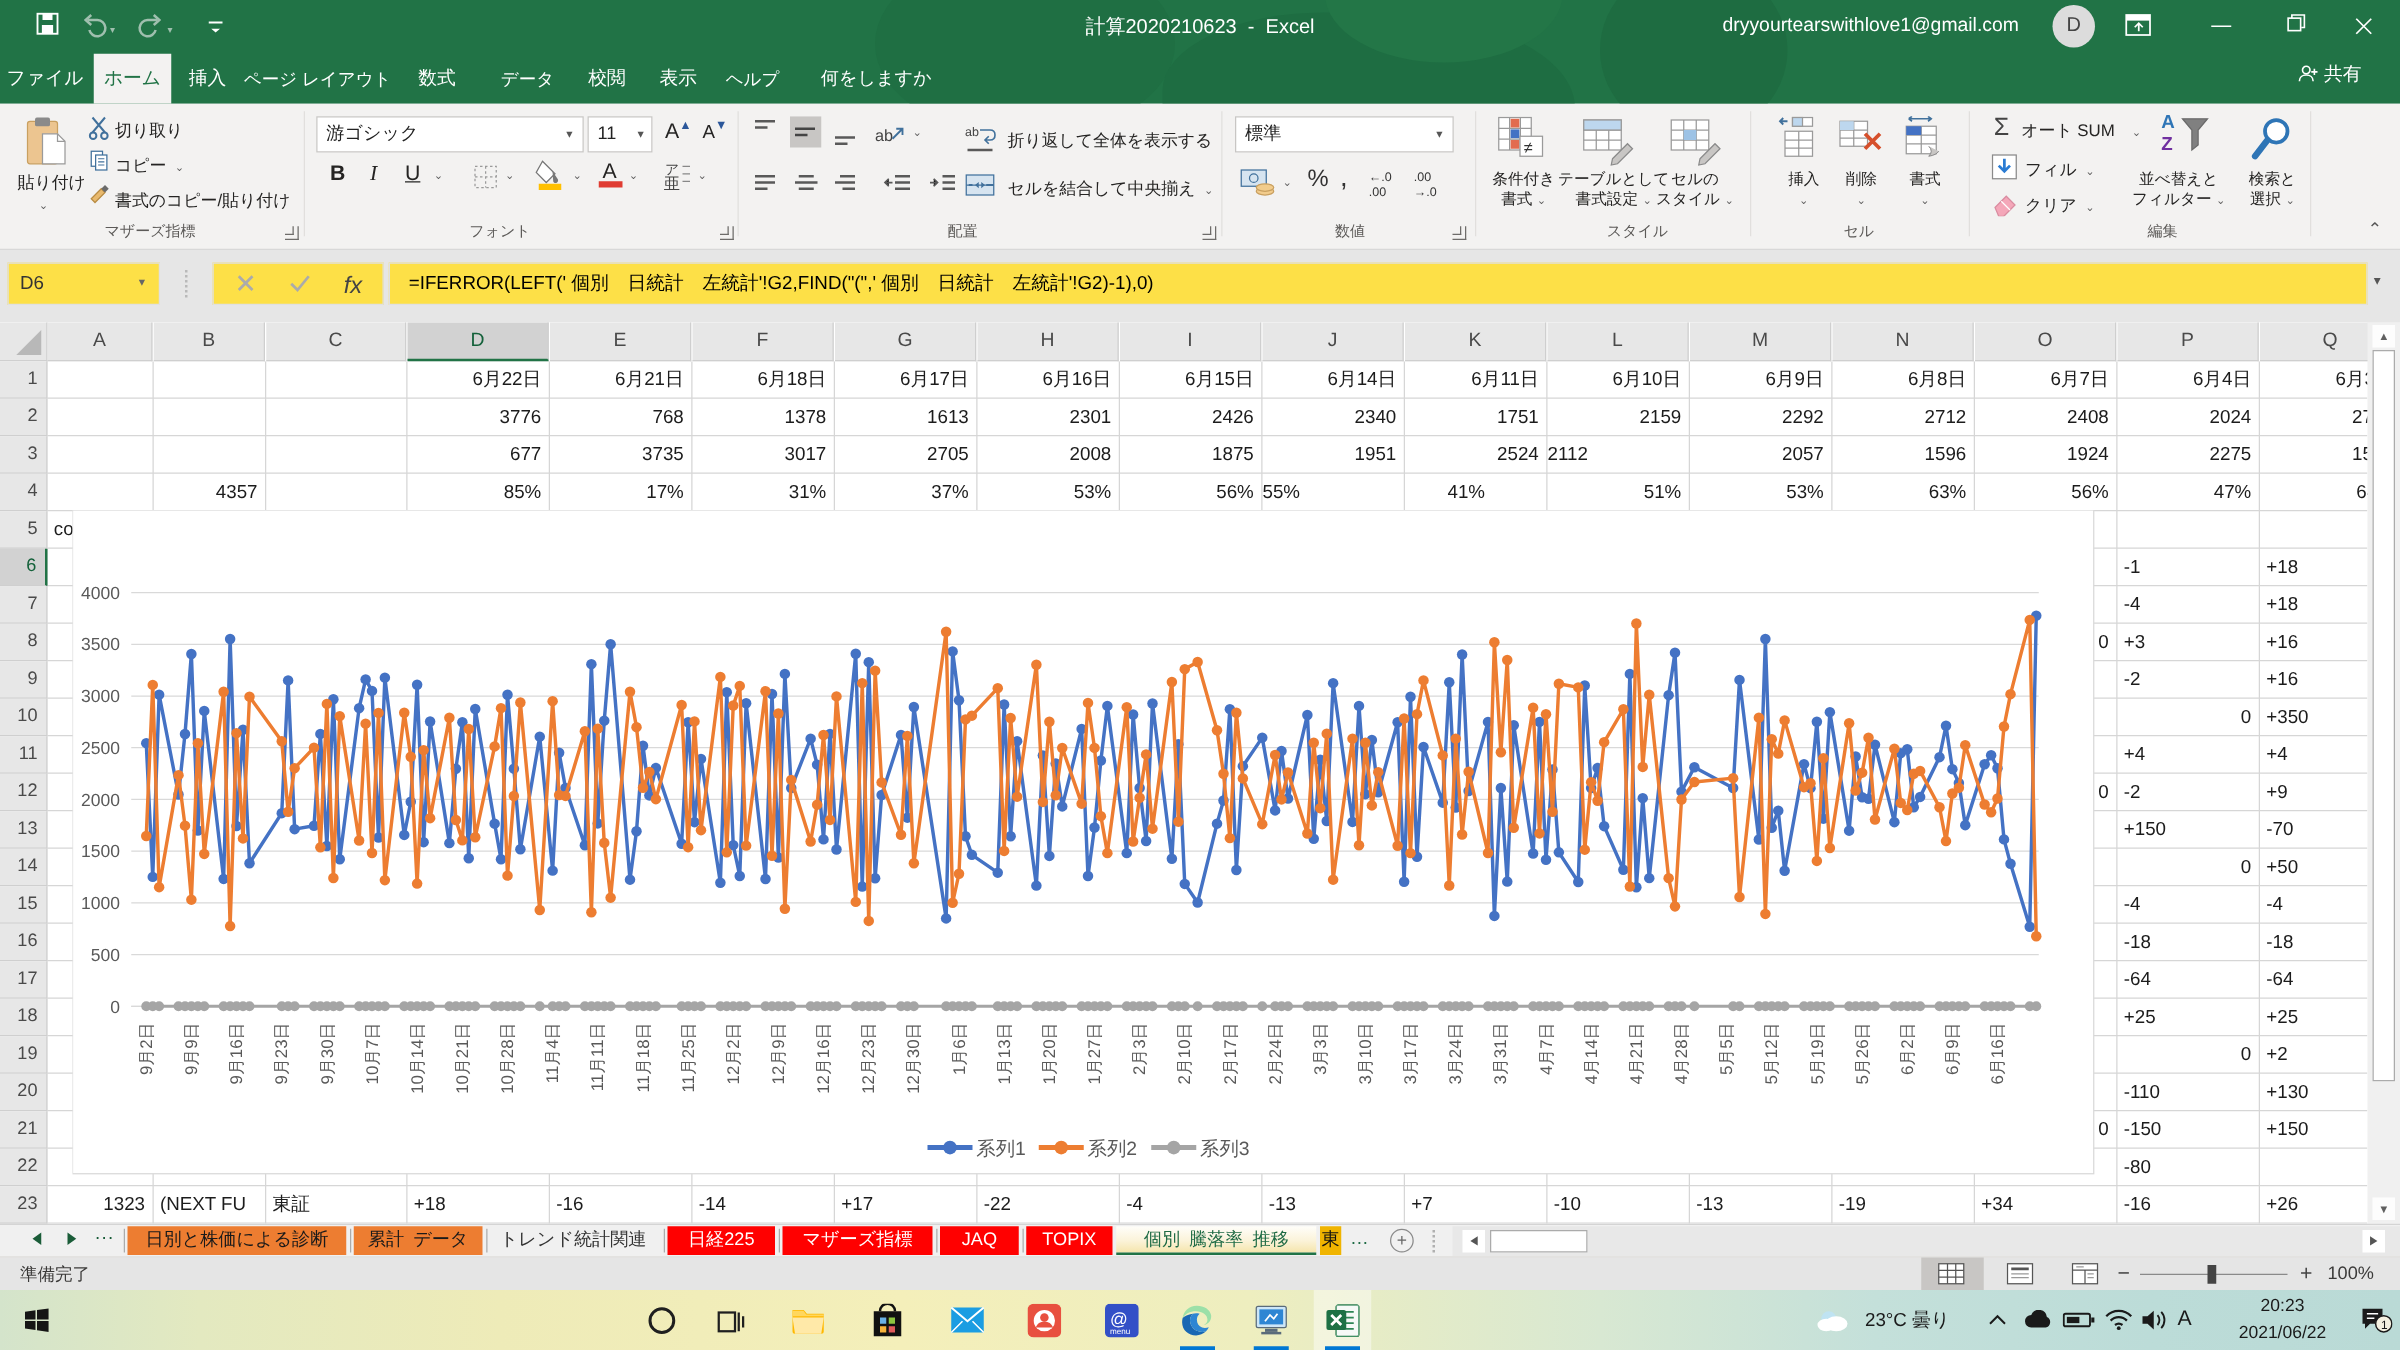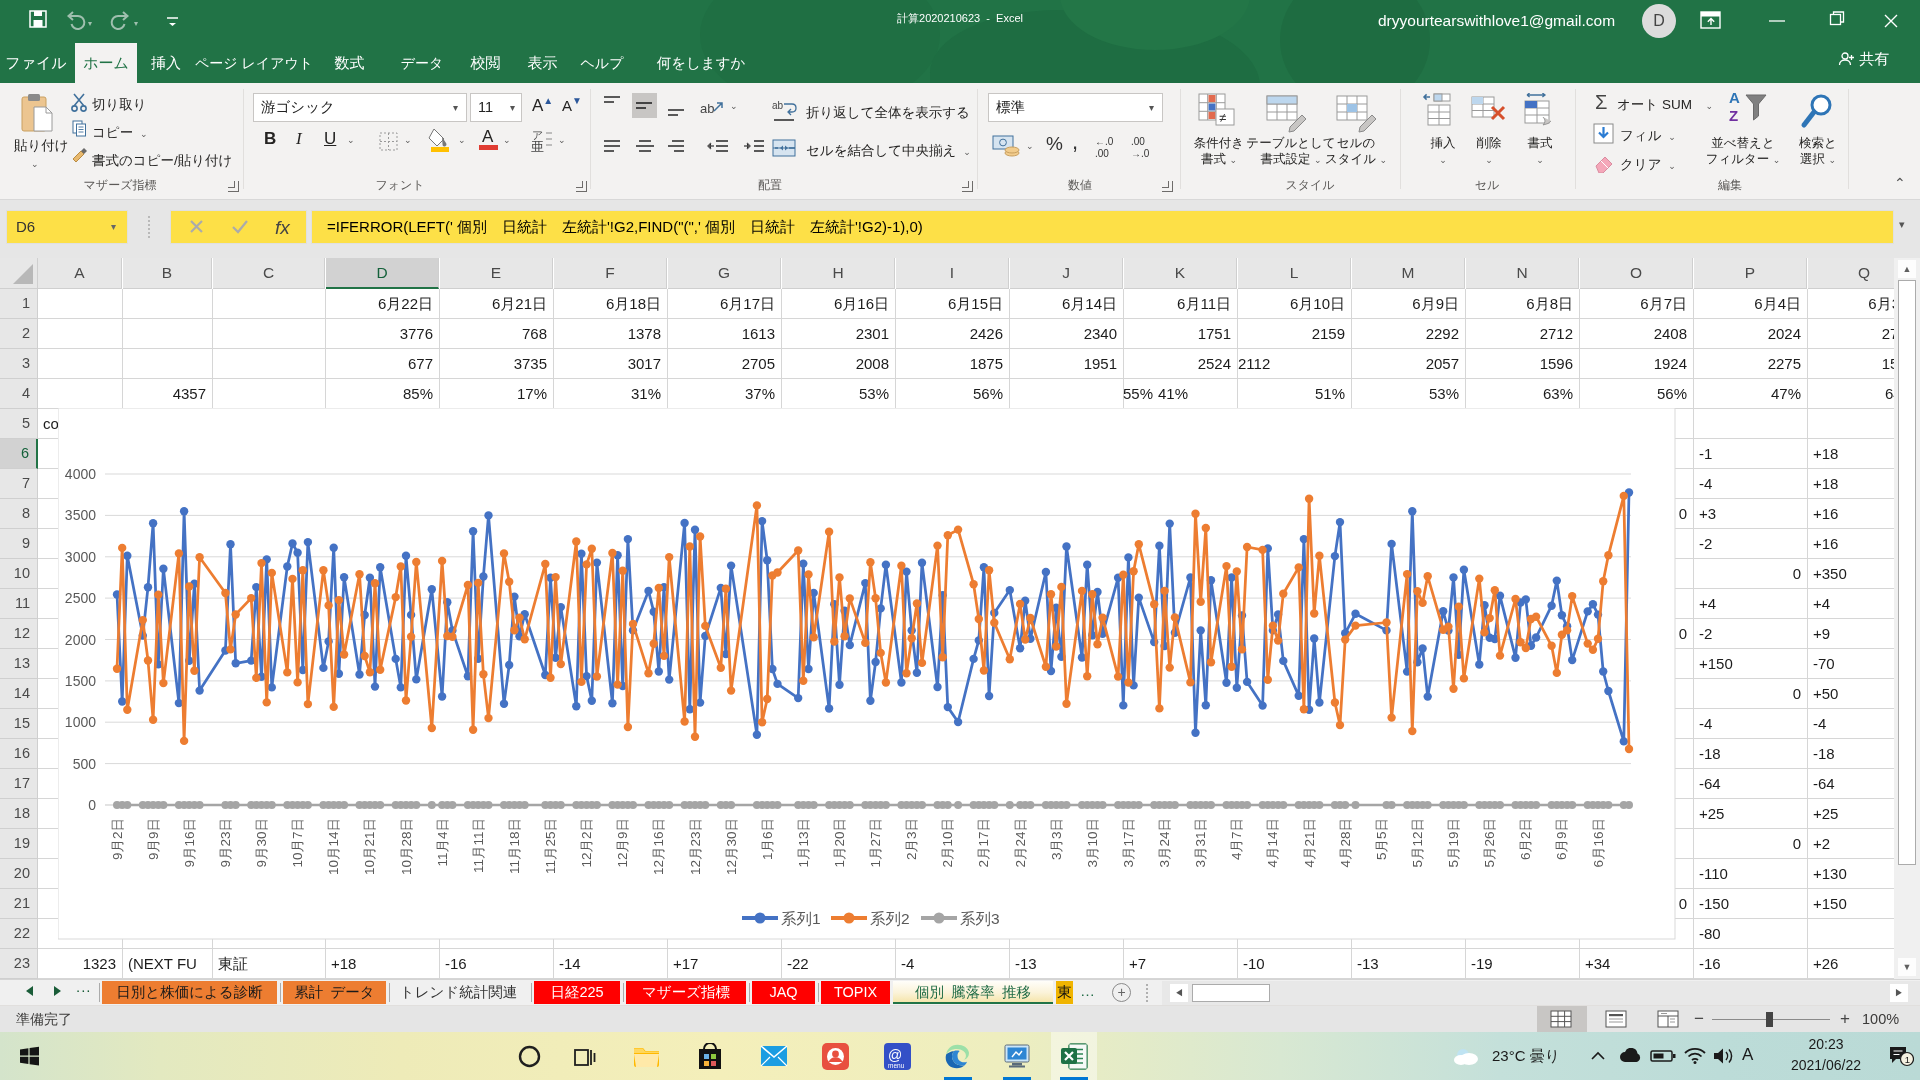--- a/index.html
+++ b/index.html
@@ -4,21 +4,21 @@
 *{margin:0;padding:0;box-sizing:border-box}
 html,body{width:1920px;height:1080px;overflow:hidden}
 body{font-family:"Liberation Sans",sans-serif;position:relative;background:#fff;-webkit-font-smoothing:antialiased}
 .abs{position:absolute}
 #greenhead{left:0;top:0;width:1920px;height:83px;background:#217346;overflow:hidden}
 #greenhead .blob1{position:absolute;left:700px;top:-40px;width:240px;height:150px;border-radius:50%;background:#1f6f43}
 #greenhead .blob2{position:absolute;left:930px;top:10px;width:330px;height:160px;border-radius:45% 55% 60% 40%;background:#1e6d42}
 #greenhead .blob3{position:absolute;left:1280px;top:-30px;width:150px;height:140px;border-radius:50%;background:#1e6c41}
 #greenhead .blob4{position:absolute;left:1060px;top:-60px;width:190px;height:110px;border-radius:50%;background:#237647}
 .qat{color:#fff}
-.ttl{left:0;top:11px;width:1920px;text-align:center;color:#fff;font-size:11px}
+.ttl{left:0;top:11px;width:1920px;text-align:center;color:#fff;font-size:16px}
 .acct{top:12px;color:#fff;font-size:15.5px}
 .avatar{left:1642px;top:4px;width:34px;height:34px;border-radius:50%;background:#dcdcdc;color:#444;font-size:16px;text-align:center;line-height:34px}
 .menutabs{top:43px;height:40px;color:#fff;font-size:15px}
 .mtab{position:absolute;top:0;height:40px;line-height:40px;text-align:center;white-space:nowrap}
 .mtab.sel{background:#f3f2f1;color:#217346}
 .share{left:1838px;top:50px;color:#fff;font-size:15px}
 #ribbon{left:0;top:83px;width:1920px;height:117px;background:#f3f2f1;border-bottom:1px solid #d8d8d8}
 .grplabel{position:absolute;bottom:5px;font-size:12px;color:#5c5a58;text-align:center}
 .launcher{position:absolute;bottom:7px;width:11px;height:11px;border-right:1.5px solid #6e6c6a;border-bottom:1.5px solid #6e6c6a;font-size:0}.launcher:after{content:"";position:absolute;right:2px;bottom:2px;width:6px;height:6px;border-right:1.5px solid #6e6c6a;border-bottom:1.5px solid #6e6c6a;transform:translate(-1px,-1px)}
 .rdiv{position:absolute;top:6px;width:1px;height:100px;background:#e1dfdd}
@@ -444,21 +444,21 @@
     <div class="cell abs" style="left:744px;top:30px;width:113px;text-align:right;padding-right:6px">2301</div>
     <div class="cell abs" style="left:744px;top:60px;width:113px;text-align:right;padding-right:6px">2008</div>
     <div class="cell abs" style="left:744px;top:90px;width:113px;text-align:right;padding-right:6px">53%</div>
     <div class="cell abs" style="left:858px;top:0px;width:113px;text-align:right;padding-right:6px">6月15日</div>
     <div class="cell abs" style="left:858px;top:30px;width:113px;text-align:right;padding-right:6px">2426</div>
     <div class="cell abs" style="left:858px;top:60px;width:113px;text-align:right;padding-right:6px">1875</div>
     <div class="cell abs" style="left:858px;top:90px;width:113px;text-align:right;padding-right:6px">56%</div>
     <div class="cell abs" style="left:972px;top:0px;width:113px;text-align:right;padding-right:6px">6月14日</div>
     <div class="cell abs" style="left:972px;top:30px;width:113px;text-align:right;padding-right:6px">2340</div>
     <div class="cell abs" style="left:972px;top:60px;width:113px;text-align:right;padding-right:6px">1951</div>
-    <div class="cell abs" style="left:1008px;top:90px;width:113px;text-align:right;padding-right:6px">55%</div>
+    <div class="cell abs" style="left:972px;top:90px;width:113px;text-align:left;padding-right:6px">55%</div>
     <div class="cell abs" style="left:1086px;top:0px;width:113px;text-align:right;padding-right:6px">6月11日</div>
     <div class="cell abs" style="left:1086px;top:30px;width:113px;text-align:right;padding-right:6px">1751</div>
     <div class="cell abs" style="left:1086px;top:60px;width:113px;text-align:right;padding-right:6px">2524</div>
     <div class="cell abs" style="left:1120px;top:90px;width:113px;text-align:left;padding-right:6px">41%</div>
     <div class="cell abs" style="left:1200px;top:0px;width:113px;text-align:right;padding-right:6px">6月10日</div>
     <div class="cell abs" style="left:1200px;top:30px;width:113px;text-align:right;padding-right:6px">2159</div>
     <div class="cell abs" style="left:1200px;top:60px;width:113px;text-align:left;padding-right:6px">2112</div>
     <div class="cell abs" style="left:1200px;top:90px;width:113px;text-align:right;padding-right:6px">51%</div>
     <div class="cell abs" style="left:1314px;top:0px;width:113px;text-align:right;padding-right:6px">6月9日</div>
     <div class="cell abs" style="left:1314px;top:30px;width:113px;text-align:right;padding-right:6px">2292</div>

